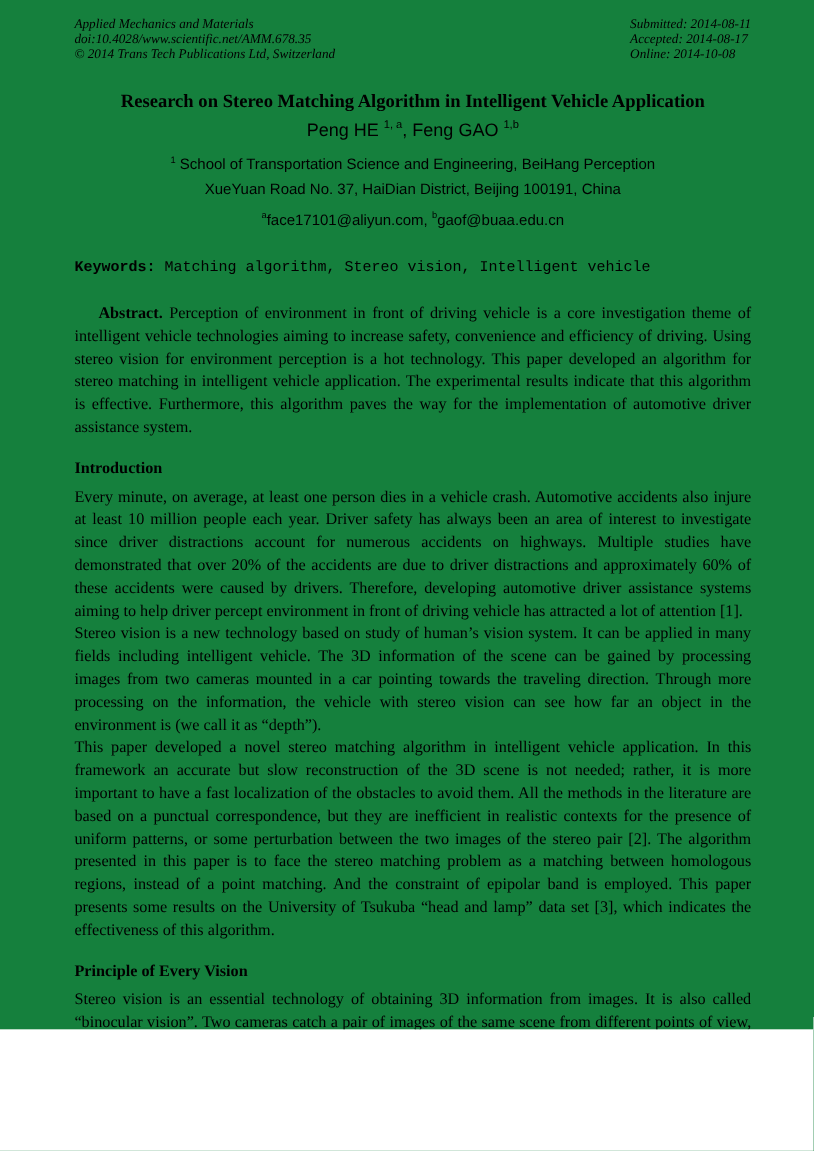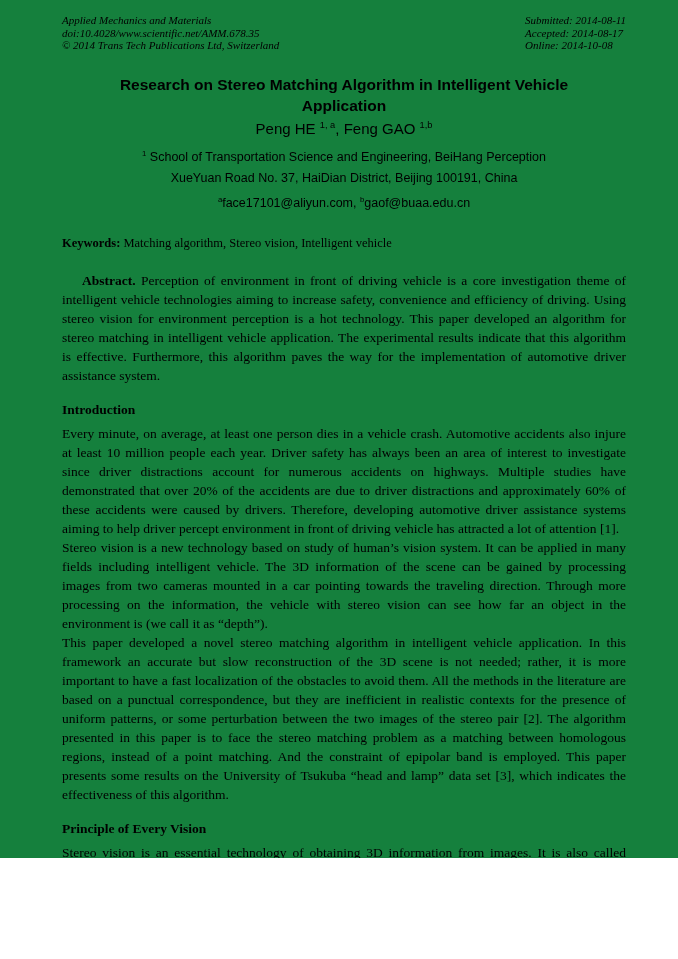--- a/index.html
+++ b/index.html
@@ -24,21 +24,21 @@
     justify-content: space-between;
     font-style: italic;
     font-size: 11px;
     line-height: 12.5px;
     font-family: "Liberation Serif", serif;
   }
   .journal-header .right {
   }
   
   .paper-title {
-    font-family: Liberation Sans, sans-serif;
+    font-family: Liberation Serif, serif;
     font-weight: bold;
     font-size: 15.5px;
     line-height: 21px;
     text-align: center;
     margin: 22px auto 0 auto;
     max-width: 530px;
   }
   .authors-line {
     text-align: center;
     font-family: "Liberation Sans", sans-serif;
@@ -52,21 +52,21 @@
     text-align: center;
     font-family: "Liberation Sans", sans-serif;
     font-size: 12.5px;
     margin-top: 5px;
   }
   .affil-line {
     line-height: 21px;
   }
   
   .keywords-line {
-    font-family: Liberation Serif, serif;
+    font-family: Liberation Mono, monospace;
     font-size: 12.5px;
     line-height: 16px;
     margin-top: 21px;
   }
   .keywords-line .kw-label {
     font-weight: bold;
   }
   
   .body-par {
     font-size: 13.5px;

